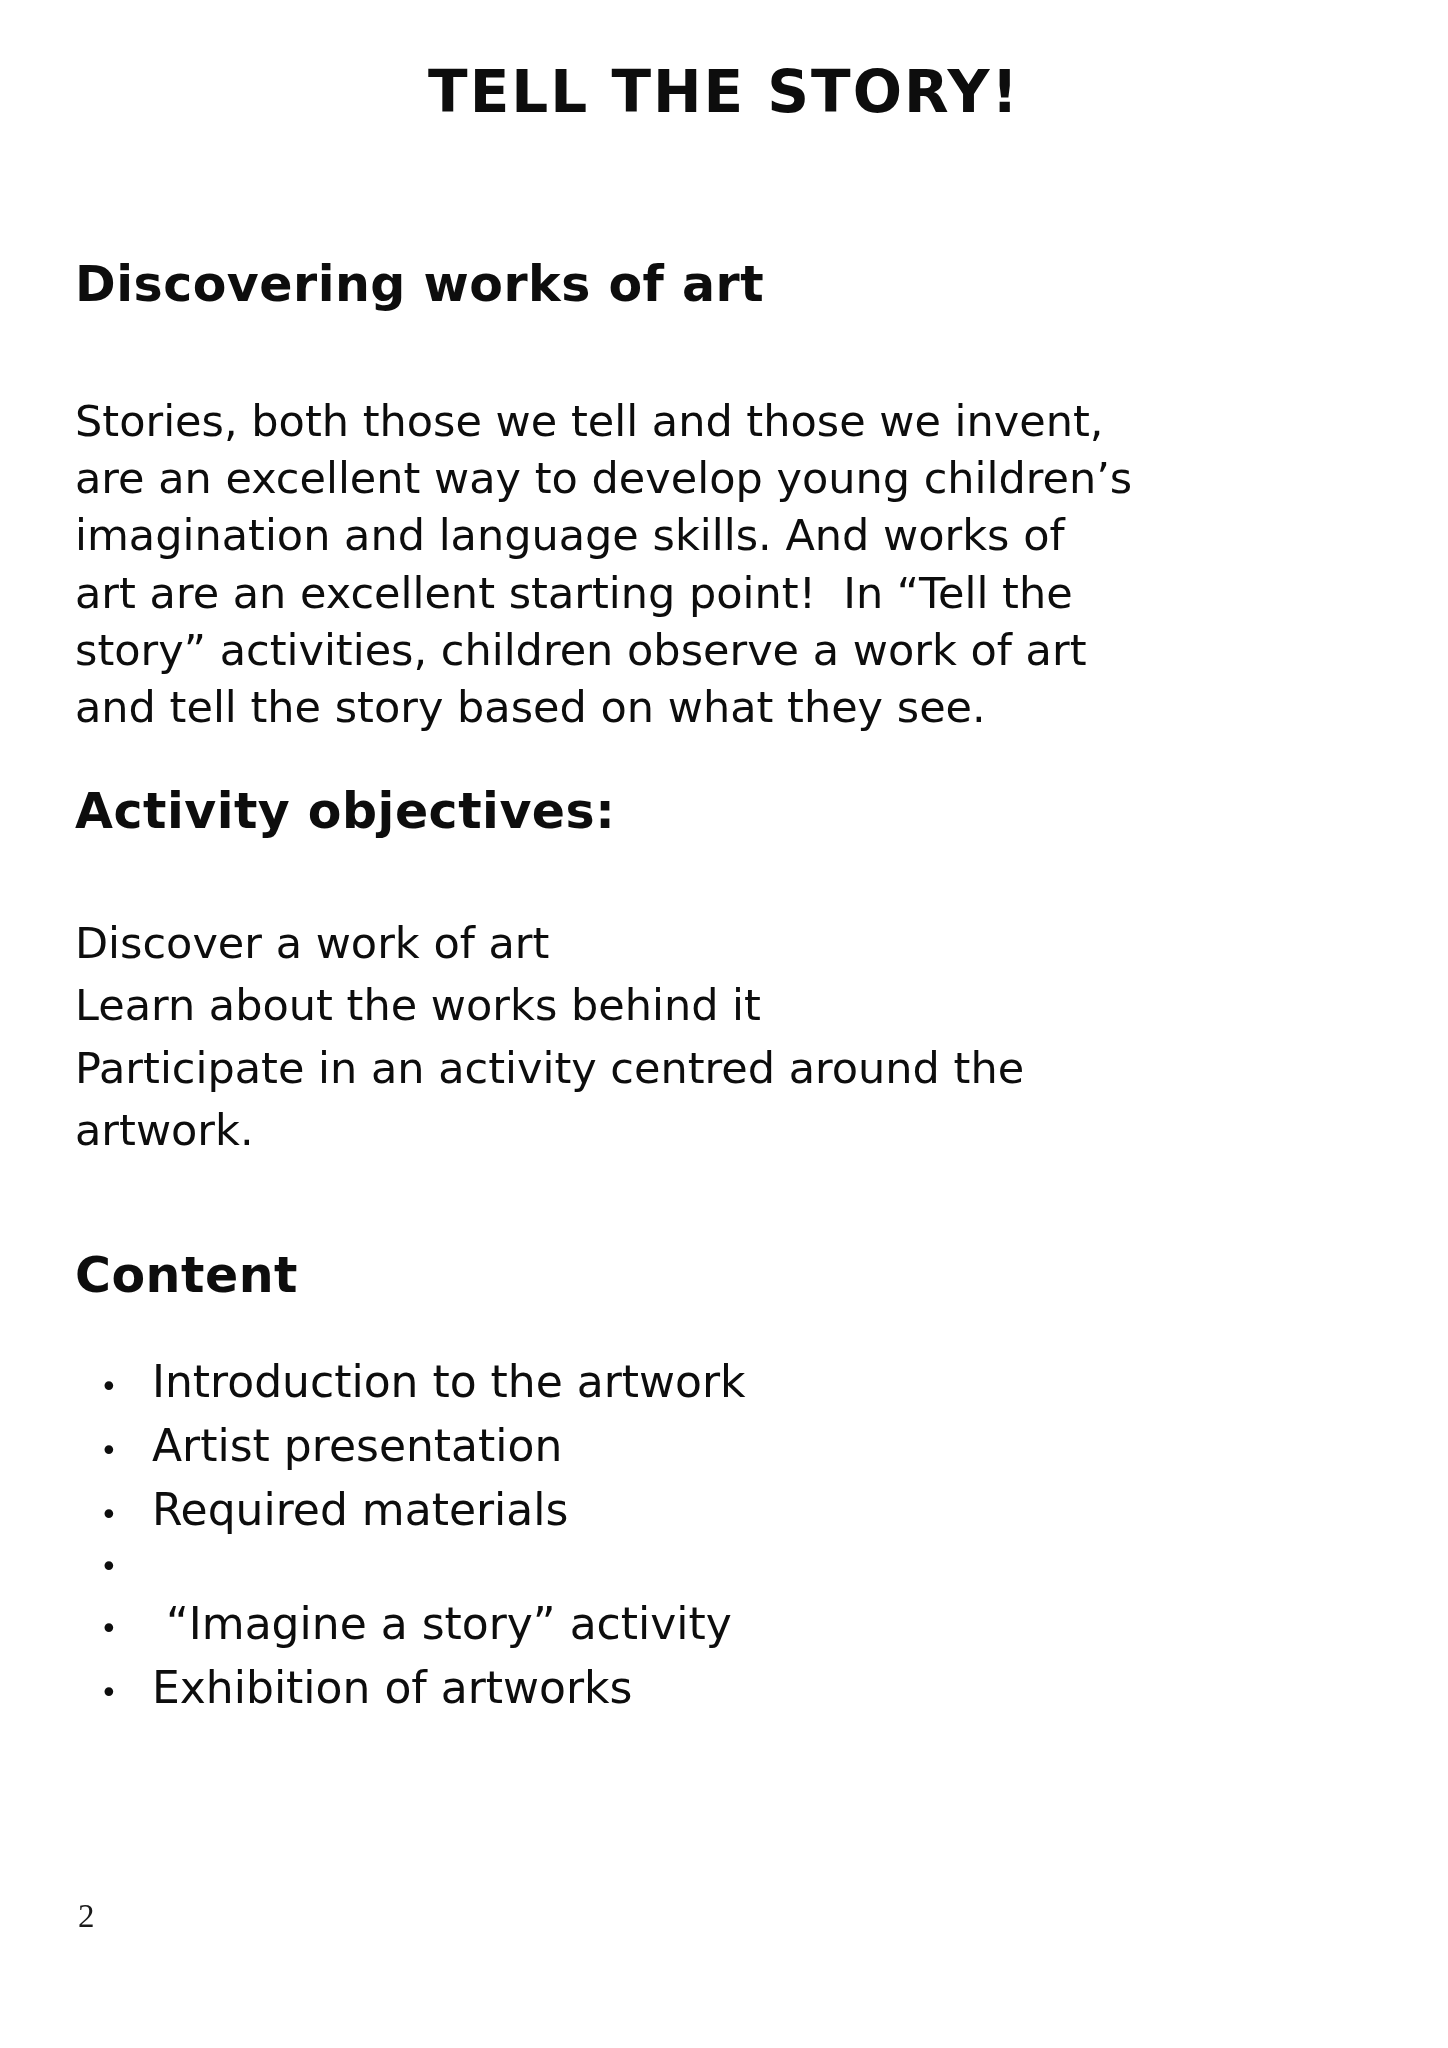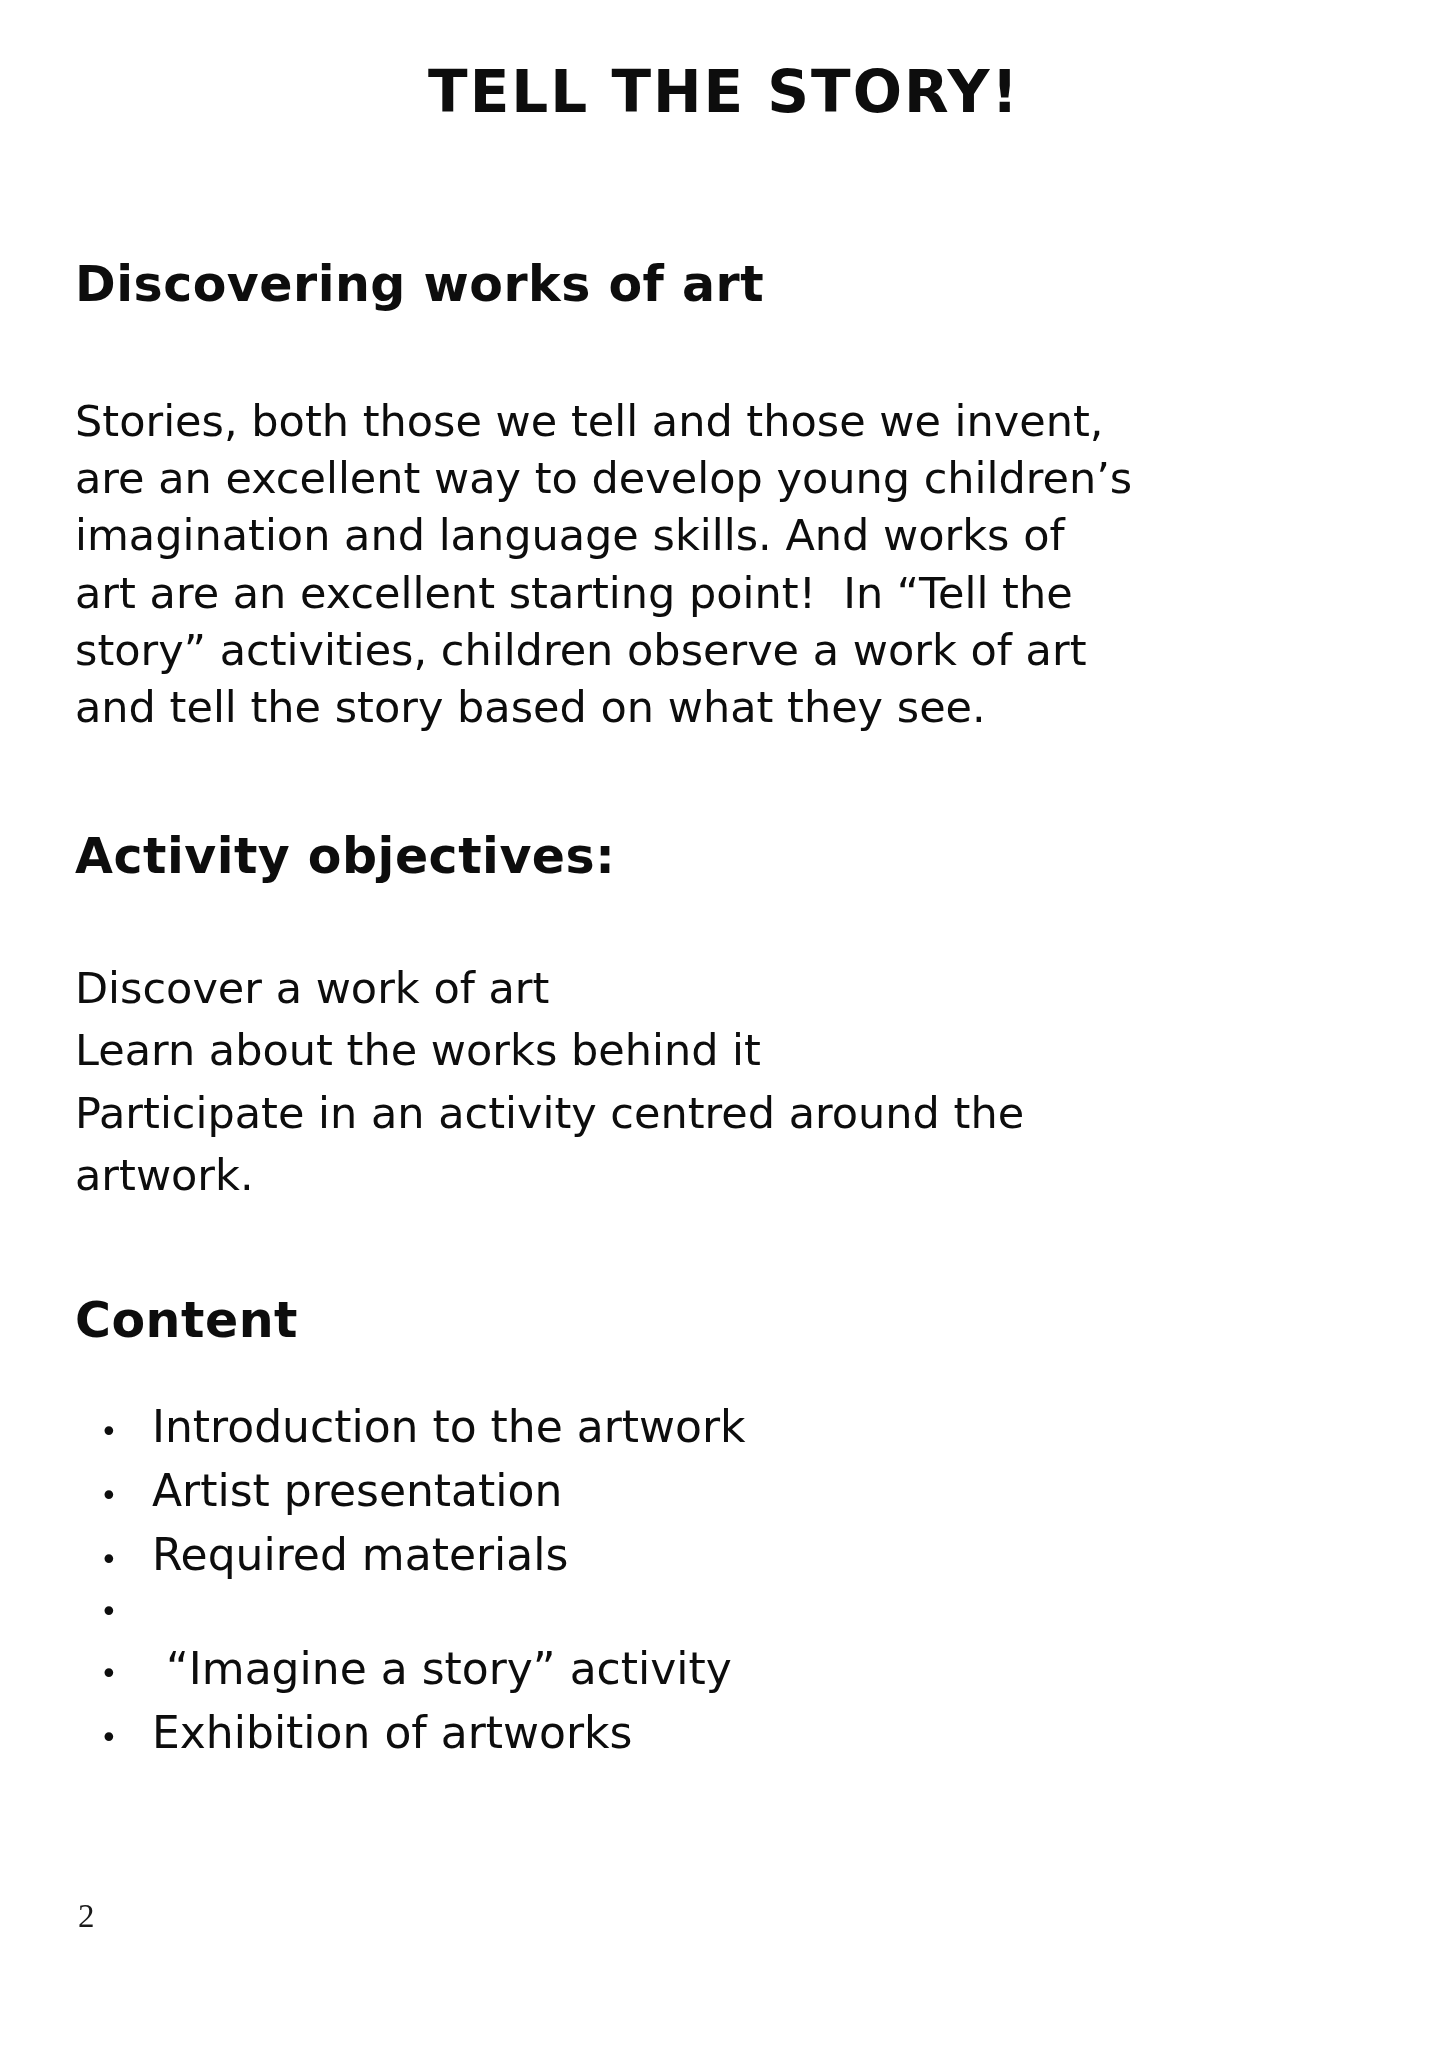--- a/index.html
+++ b/index.html
@@ -32,21 +32,21 @@
     letter-spacing: 0.5px;
   }
   .intro-heading { margin-top: 130px; }
   .intro-paragraph {
     margin: 80px 75px 0 75px;
     max-width: 1060px;
     font-size: 43px;
     line-height: 1.33;
     white-space: pre-wrap;
   }
-  .objectives-heading { margin-top: 92px; }
+  .objectives-heading { margin-top: 47px; }
   .objectives {
     margin: 72px 75px 4px 75px;
     max-width: 1000px;
   }
   .objective {
     margin: 0;
     font-size: 43px;
     line-height: 1.45;
     white-space: pre-wrap;
   }

